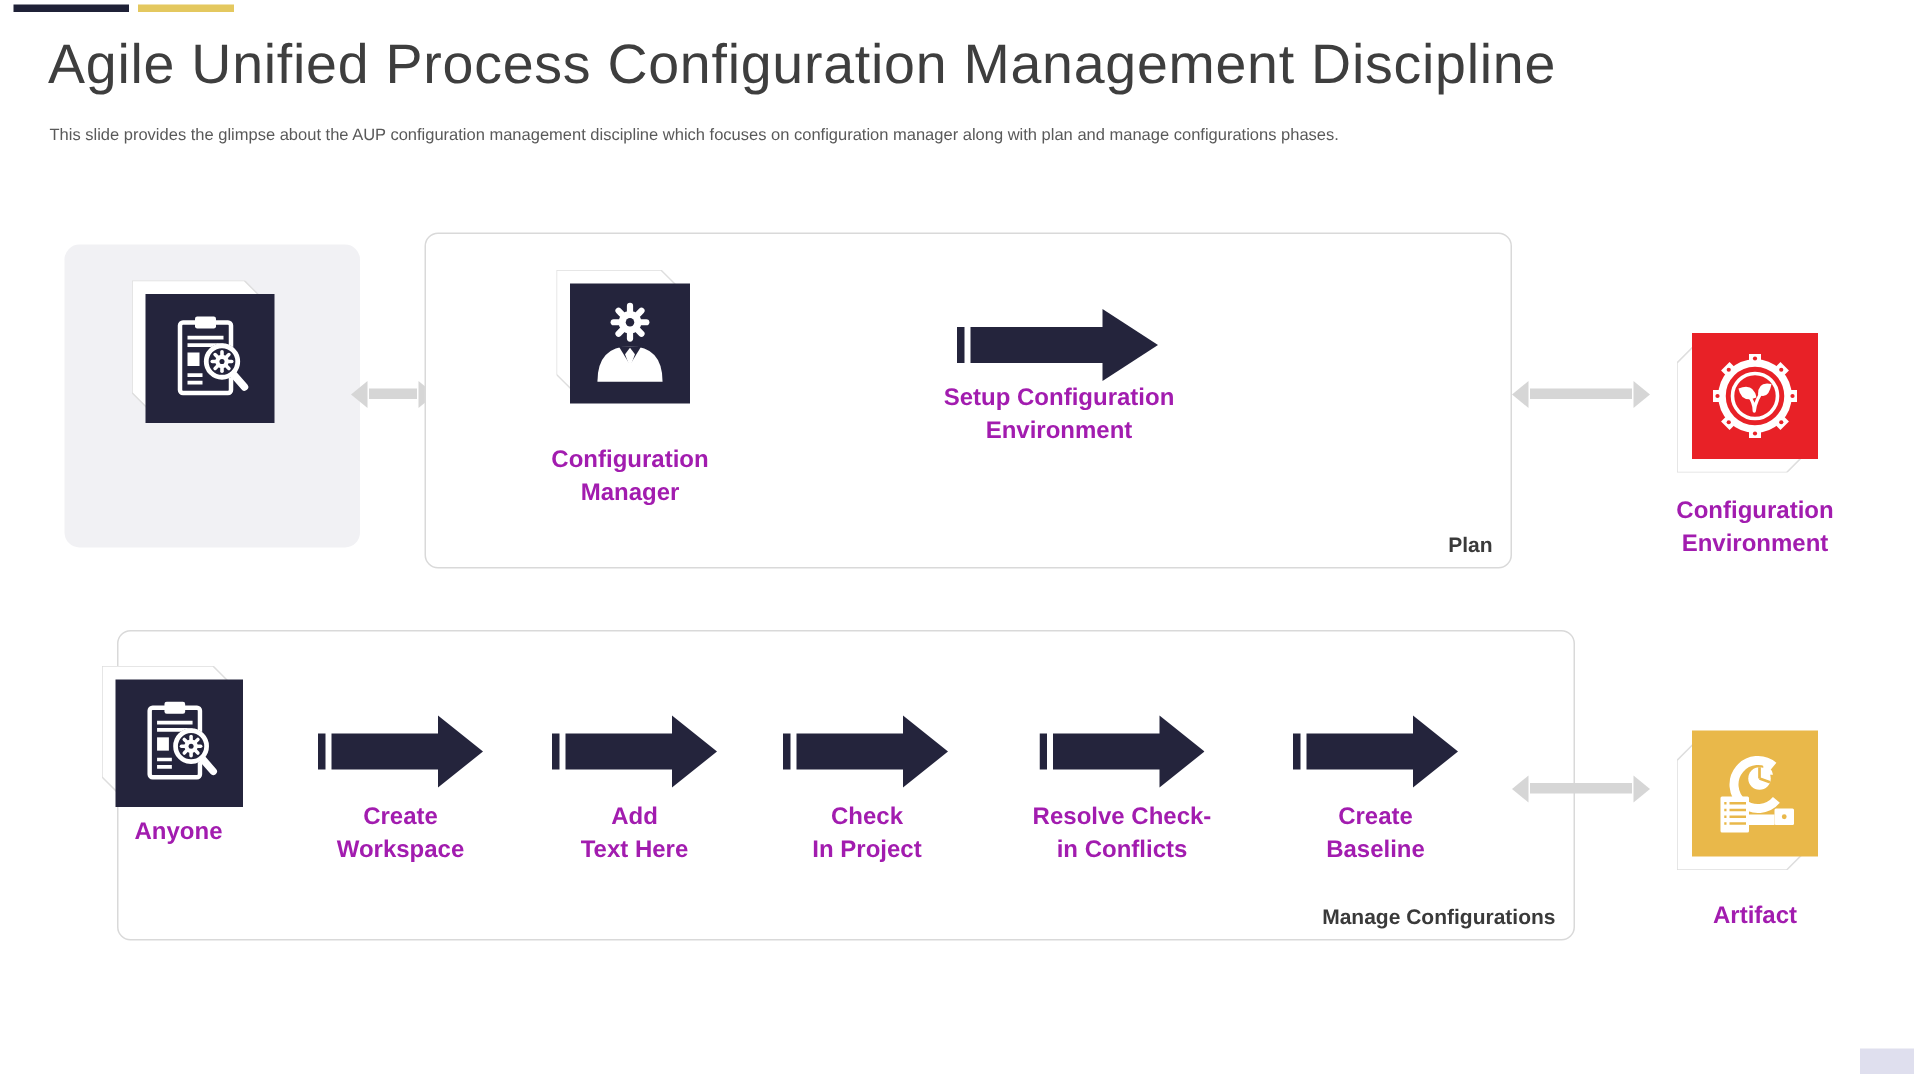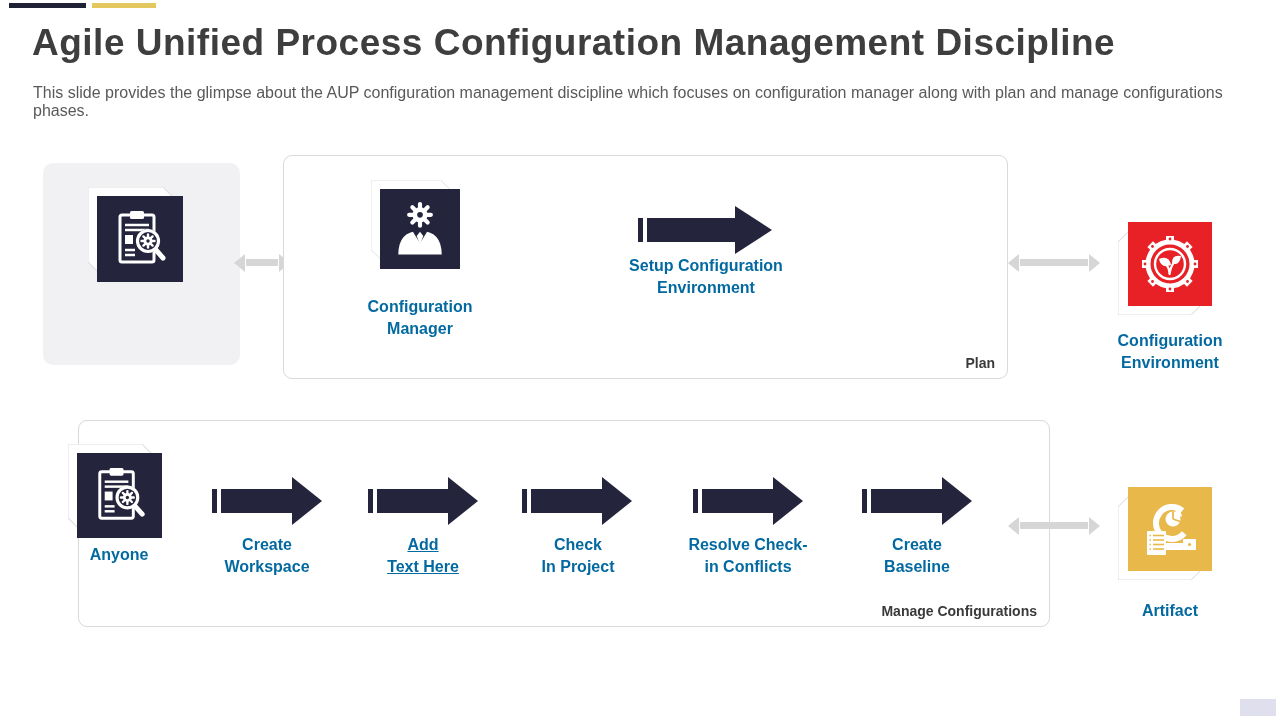--- a/index.html
+++ b/index.html
@@ -3,31 +3,31 @@
 <meta charset="utf-8">
 <style>
   html,body{margin:0;padding:0;background:#fff;}
   body{font-family:"Liberation Sans",sans-serif;}
   .slide{position:relative;width:1280px;height:720px;background:#ffffff;overflow:hidden;}
 
   .bar{position:absolute;top:3px;height:5px;}
   .bar.navy{left:9px;width:77px;background:#1f2137;}
   .bar.gold{left:92px;width:64px;background:#e4c85f;}
 
-  .title{position:absolute;left:32px;top:22px;font-size:37px;font-weight:bold;color:#3e3e3e;letter-spacing:.5px;white-space:nowrap;}
-  .subtitle{position:absolute;left:33px;top:84px;font-size:16px;color:#595959;}
+  .title{position:absolute;left:32px;top:22px;font-size:37px;font-weight:normal;color:#3e3e3e;letter-spacing:.5px;white-space:nowrap;}
+  .subtitle{position:absolute;left:33px;top:84px;font-size:11px;color:#595959;}
 
   .panel{position:absolute;background:#fff;border:1px solid #d9d9d9;border-radius:9px;box-sizing:border-box;padding-left:24px;}
   .gray-box{position:absolute;background:#f1f1f4;border-radius:10px;}
 
   .icon-tile{position:absolute;}
   .sheet{position:absolute;z-index:0;}
   .icon-face{position:absolute;inset:0;z-index:1;display:flex;align-items:center;justify-content:center;}
 
-  .label{position:absolute;text-align:center;font-weight:bold;color:#0369a1;font-size:16px;line-height:1.35;white-space:pre-line;z-index:2;}
+  .label{position:absolute;text-align:center;font-weight:bold;color:#a21caf;font-size:16px;line-height:1.35;white-space:pre-line;z-index:2;}
   .phase-tag{position:absolute;right:12px;bottom:7px;font-weight:bold;font-size:14px;color:#3a3a3a;}
 
   .dbl-arrow{position:absolute;height:7px;background:#d6d6d6;}
   .dbl-arrow::before,.dbl-arrow::after{content:"";position:absolute;top:-5.5px;width:0;height:0;border:9px solid transparent;}
   .dbl-arrow::before{left:-12px;border-left:none;border-right:11px solid #d6d6d6;}
   .dbl-arrow::after{right:-12px;border-right:none;border-left:11px solid #d6d6d6;}
 
   .step{position:absolute;}
   .footer-marker{position:absolute;left:1240px;top:699px;width:36px;height:17px;background:#dfdfee;}
 </style>
@@ -199,21 +199,21 @@
     <polygon points="80,1 110,25 80,49" fill="#24243c"></polygon>
   </svg>
   <div class="label" style="left:187px;top:534px;width:160px;">Create
 Workspace</div>
 
   <svg class="step" style="left:368px;top:476px;" width="110" height="50" viewBox="0 0 110 50">
     <rect x="0" y="13" width="5" height="24" fill="#24243c"></rect>
     <rect x="9" y="13" width="73" height="24" fill="#24243c"></rect>
     <polygon points="80,1 110,25 80,49" fill="#24243c"></polygon>
   </svg>
-  <div class="label" style="left:343px;top:534px;width:160px;text-decoration:underline;">Add
+  <div class="label" style="left:343px;top:534px;width:160px;">Add
 Text Here</div>
 
   <svg class="step" style="left:522px;top:476px;" width="110" height="50" viewBox="0 0 110 50">
     <rect x="0" y="13" width="5" height="24" fill="#24243c"></rect>
     <rect x="9" y="13" width="73" height="24" fill="#24243c"></rect>
     <polygon points="80,1 110,25 80,49" fill="#24243c"></polygon>
   </svg>
   <div class="label" style="left:498px;top:534px;width:160px;">Check
 In Project</div>
 

